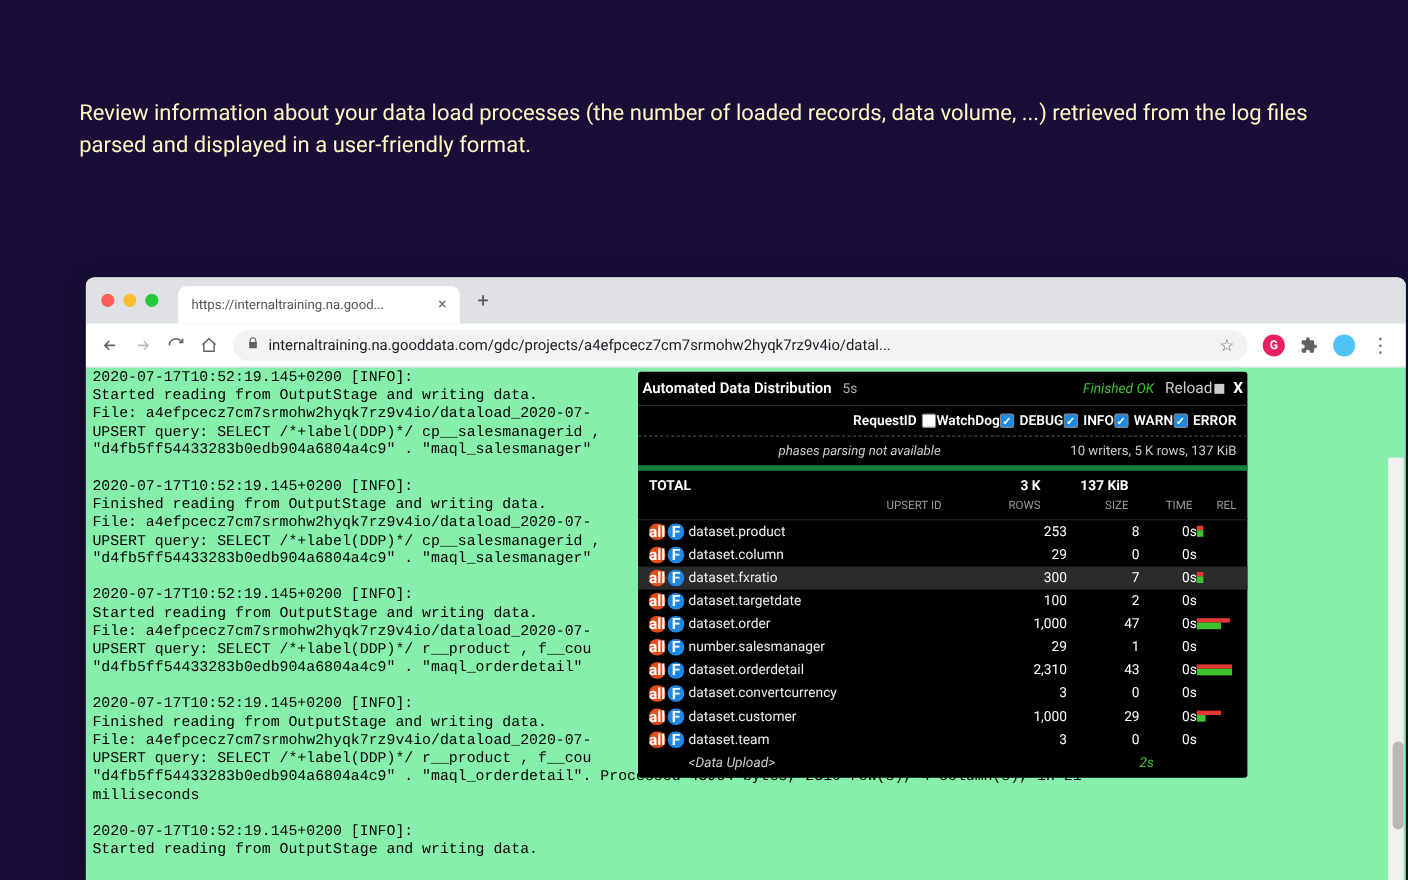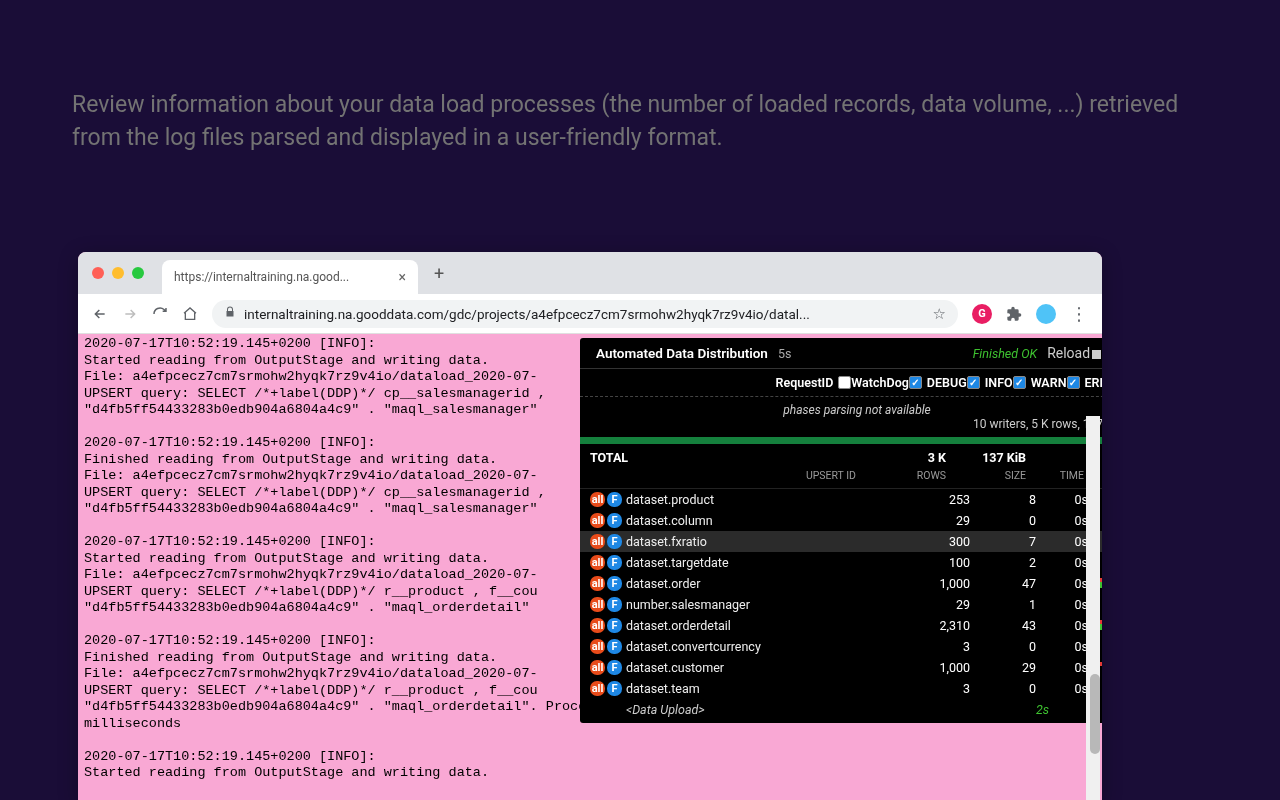--- a/index.html
+++ b/index.html
@@ -9,32 +9,32 @@
     width: 1280px;
     height: 800px;
     overflow: hidden;
     position: relative;
   }
   .caption {
     position: absolute;
     top: 88px;
     left: 72px;
     right: 72px;
-    color: #737373;
-    font-size: 23px;
+    color: #fef9c3;
+    font-size: 20px;
     line-height: 1.45;
     font-weight: 400;
   }
   .browser-window {
     position: absolute;
     top: 252px;
     left: 78px;
-    width: 1024px;
+    width: 1200px;
     height: 548px;
-    background: #f9a8d4;
+    background: #86efac;
     border-radius: 8px 8px 0 0;
     overflow: hidden;
     box-shadow: 0 4px 20px rgba(0,0,0,0.3);
   }
   .browser-tabbar {
     height: 42px;
     background: #dfe1e5;
     display: flex;
     align-items: center;
     padding-left: 14px;
@@ -110,21 +110,21 @@
     width: 554px;
     background: #000000;
     color: #ffffff;
     font-size: 12.5px;
     border-radius: 3px;
   }
   .op-header {
     display: flex;
     align-items: center;
     justify-content: space-between;
-    padding: 7px 16px;
+    padding: 7px 4px;
     border-bottom: 1px solid #333;
   }
   .op-title { font-weight: 600; font-size: 13.5px; }
   .op-time { color: #aaa; margin-left: 10px; flex: 1; }
   .op-status { color: #3ec230; font-style: italic; margin-right: 10px; }
   .op-reload { color: #ccc; font-size: 14px; margin-right: 8px; cursor: pointer; }
   .op-reload-box { display:inline-block; width:9px; height:9px; background:#ccc; margin-left:2px; vertical-align:middle; }
   .op-close { color: #fff; font-size: 14px; cursor: pointer; font-weight: bold; }
   .op-filters {
     display: flex;
@@ -136,22 +136,21 @@
     justify-content: flex-end;
   }
   .op-filters label { display: flex; align-items: center; gap: 5px; cursor: pointer; }
   .cb { width: 13px; height: 13px; border: 1px solid #888; border-radius: 2px; display: inline-flex; align-items: center; justify-content: center; font-size: 10px; background: #fff; color: #1976d2; }
   .cb.checked { background: #1e88e5; color: #fff; }
   .op-summary {
     display: flex;
     padding: 6px 10px;
     font-size: 12px;
     color: #ccc;
-    border-bottom: 7px solid #15803d;
-    flex-direction: column;
+    border-bottom: 5px solid #15803d;
   }
   .op-summary-left { flex: 1; text-align: center; font-style: italic; }
   .op-summary-right { text-align: right; }
   .op-totals {
     display: grid;
     grid-template-columns: 1fr 80px 80px 58px 40px;
     padding: 6px 10px 2px;
     font-size: 12.5px;
     font-weight: 700;
   }
@@ -169,21 +168,21 @@
   .op-row {
     display: grid;
     grid-template-columns: 36px 1fr 66px 66px 52px 36px;
     padding: 3px 10px;
     font-size: 12.5px;
     align-items: center;
   }
   .op-row.hov { background: #2b2b2b; }
   .op-row .r { text-align: right; }
   .badges { display: flex; gap: 2px; }
-  .badge { width: 15px; height: 15px; border-radius: 7px; font-size: 11px; font-weight: 700; display: inline-flex; align-items: center; justify-content: center; color: #fff; }
+  .badge { width: 15px; height: 15px; border-radius: 7px; font-size: 14px; font-weight: 700; display: inline-flex; align-items: center; justify-content: center; color: #fff; }
   .badge-all { background: #e84b1a; }
   .badge-f { background: #1e88e5; }
   .ds-id { color: #eee; }
   .rel-bar { width: 32px; height: 12px; position: relative; }
   .rel-red { position: absolute; top: 0; left: 0; height: 4px; background: #e53935; }
   .rel-green { position: absolute; top: 4px; left: 0; height: 6px; background: #3ec230; }
   .upload-row {
     display: grid;
     grid-template-columns: 36px 1fr 66px 66px 52px 36px;
     padding: 3px 10px 6px;

